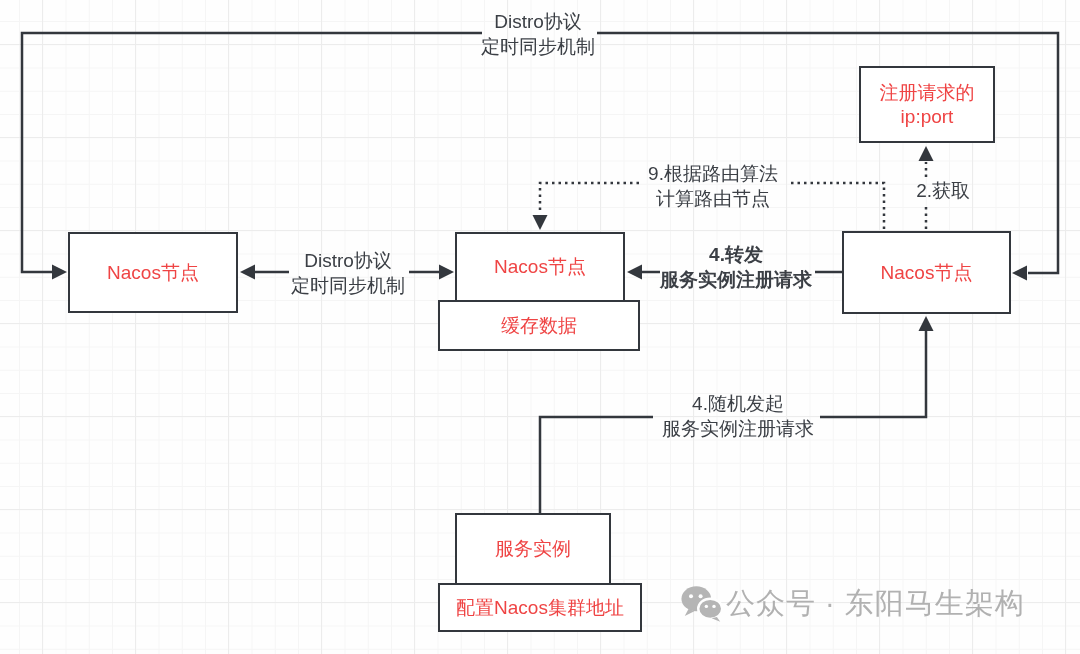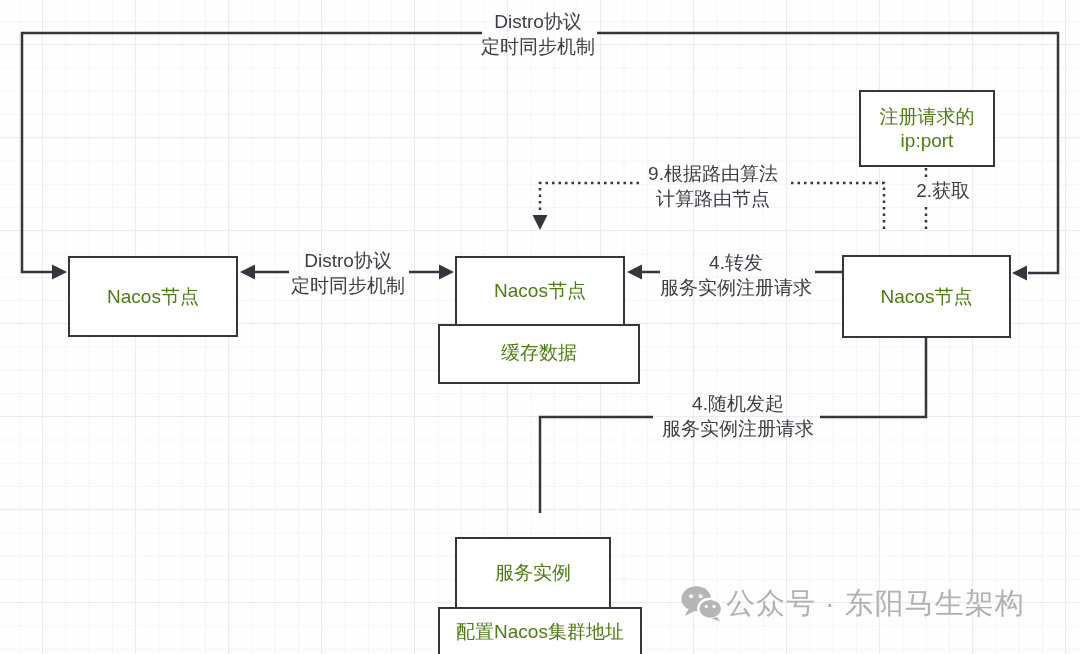--- a/index.html
+++ b/index.html
@@ -22,24 +22,23 @@
   }
   svg.wires{position:absolute;left:0;top:0;z-index:1;}
   .node{
     position:absolute;
     box-sizing:border-box;
     background:#ffffff;
     border:2.5px solid #33373d;
     display:flex;align-items:center;justify-content:center;
     text-align:center;
     font-size:19px;line-height:24px;
-    color:#4d7c0f;
+    color:#ef4444;
     white-space:pre-line;
     z-index:2;
-    margin-top:24px;
   }
   .edge-label{
     position:absolute;
     text-align:center;
     font-size:19px;line-height:24.5px;
     color:#3b3f45;
     white-space:pre-line;
     z-index:3;
   }
   .watermark{
@@ -50,31 +49,31 @@
   }
   .watermark .wm-text{
     font-size:29px;
     color:#b1b1b1;
     letter-spacing:1px;
     white-space:nowrap;
   }
   
   .n-left-nacos   {left:68px;  top:232px; width:170px; height:81px;}
   .n-mid-nacos    {left:455px; top:232px; width:170px; height:70px;}
-  .n-cache        {left:438px; top:300px; width:202px; height:60px; z-index:1;font-family:Liberation Mono, monospace;}
+  .n-cache        {left:438px; top:300px; width:202px; height:51px; z-index:1;}
   .n-right-nacos  {left:842px; top:231px; width:169px; height:83px;}
   .n-ip-port      {left:859px; top:66px;  width:136px; height:77px;}
   .n-service      {left:455px; top:513px; width:156px; height:72px;text-align:right;}
   .n-config       {left:438px; top:583px; width:204px; height:49px; z-index:1;}
   
   .l-top      {left:438px; top:10px;  width:200px;}
   .l-leftmid  {left:248px; top:249px; width:200px;}
   .l-route    {left:613px; top:162px; width:200px;}
   .l-fetch    {left:890px; top:179px; width:80px;text-align:right;}
-  .l-forward  {left:626px; top:251px; width:220px;}
+  .l-forward  {left:626px; top:243px; width:220px;font-weight:bold;}
   .l-initiate {left:618px; top:392px; width:240px;}
 </style>
 </head>
 <body>
 
 <div class="canvas">
 
   <svg class="wires" width="1080" height="654" viewBox="0 0 1080 654">
     <g stroke="#33373d" stroke-width="2.5" fill="none">
 

